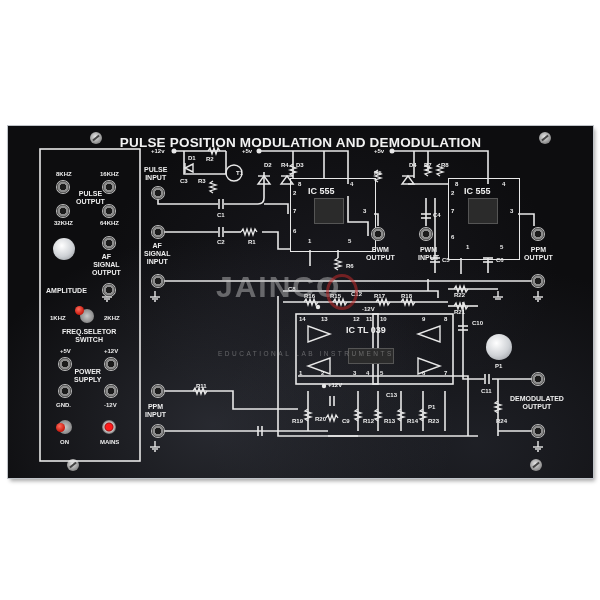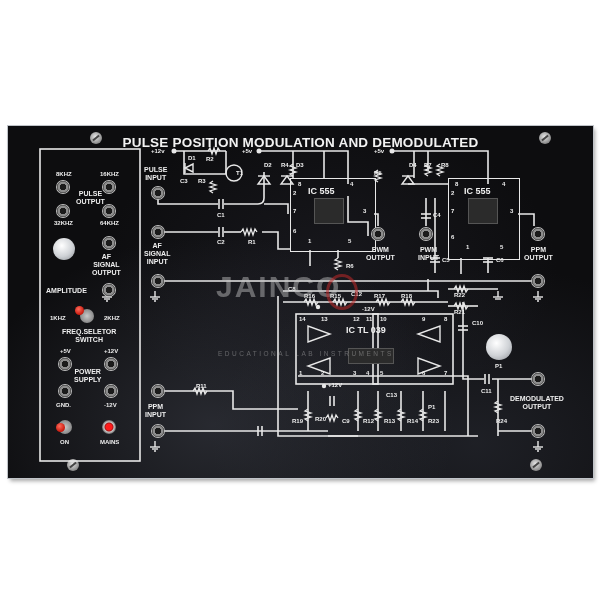--- a/index.html
+++ b/index.html
@@ -25,21 +25,21 @@
   .chip{position:absolute;background:#2b2b2b;border:1px solid #555;}
   svg.schem{position:absolute;left:0;top:0;}
   .wm{position:absolute;color:rgba(200,200,200,.45);font-weight:bold;font-size:30px;letter-spacing:2px;}
   .wm-sub{position:absolute;color:rgba(200,200,200,.4);font-size:6.5px;letter-spacing:2.5px;}
   .wm-red{position:absolute;border-radius:50%;border:3px solid rgba(190,40,40,.55);}
 </style>
 </head>
 <body>
 
 <div class="board">
-  <div class="title">PULSE POSITION MODULATION AND DEMODULATED</div>
+  <div class="title">PULSE POSITION MODULATION AND DEMODULATION</div>
 
   <div class="screw" style="left:82px;top:6px;"></div>
   <div class="screw" style="left:531px;top:6px;"></div>
   <div class="screw" style="left:59px;top:333px;"></div>
   <div class="screw" style="left:522px;top:333px;"></div>
 
   <svg class="schem" width="585" height="352">
     <g stroke="#e8e8e8" stroke-width="1.6" fill="none">
 
       <rect x="32" y="23" width="100" height="312"></rect>

